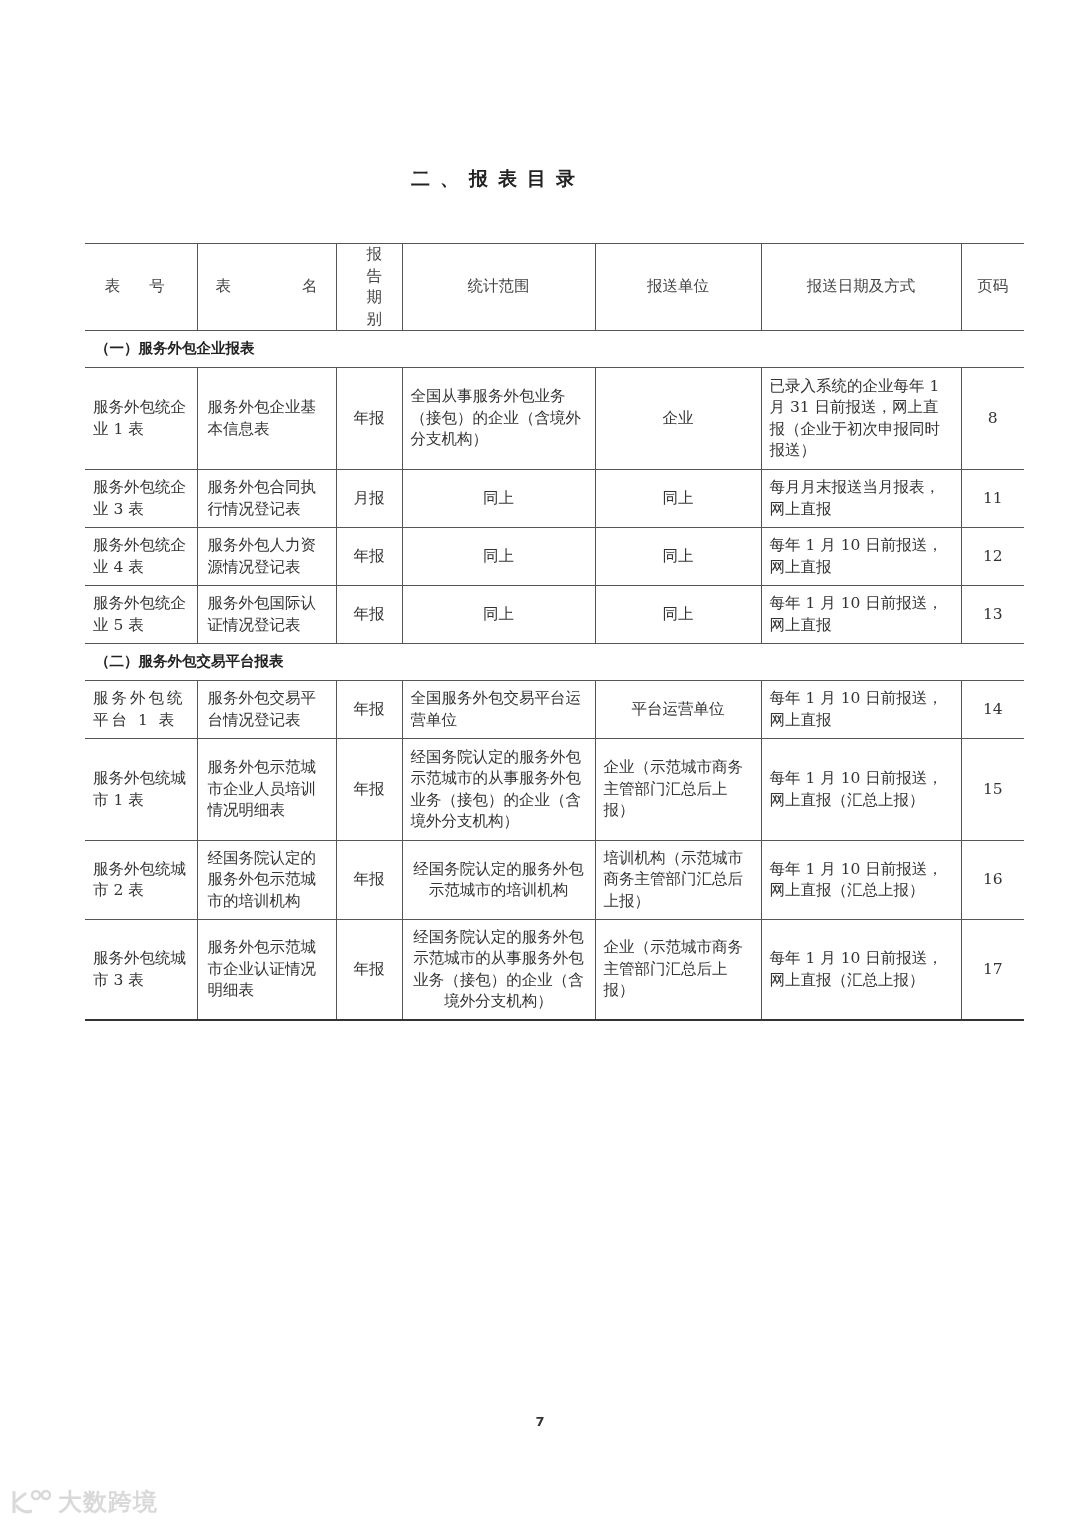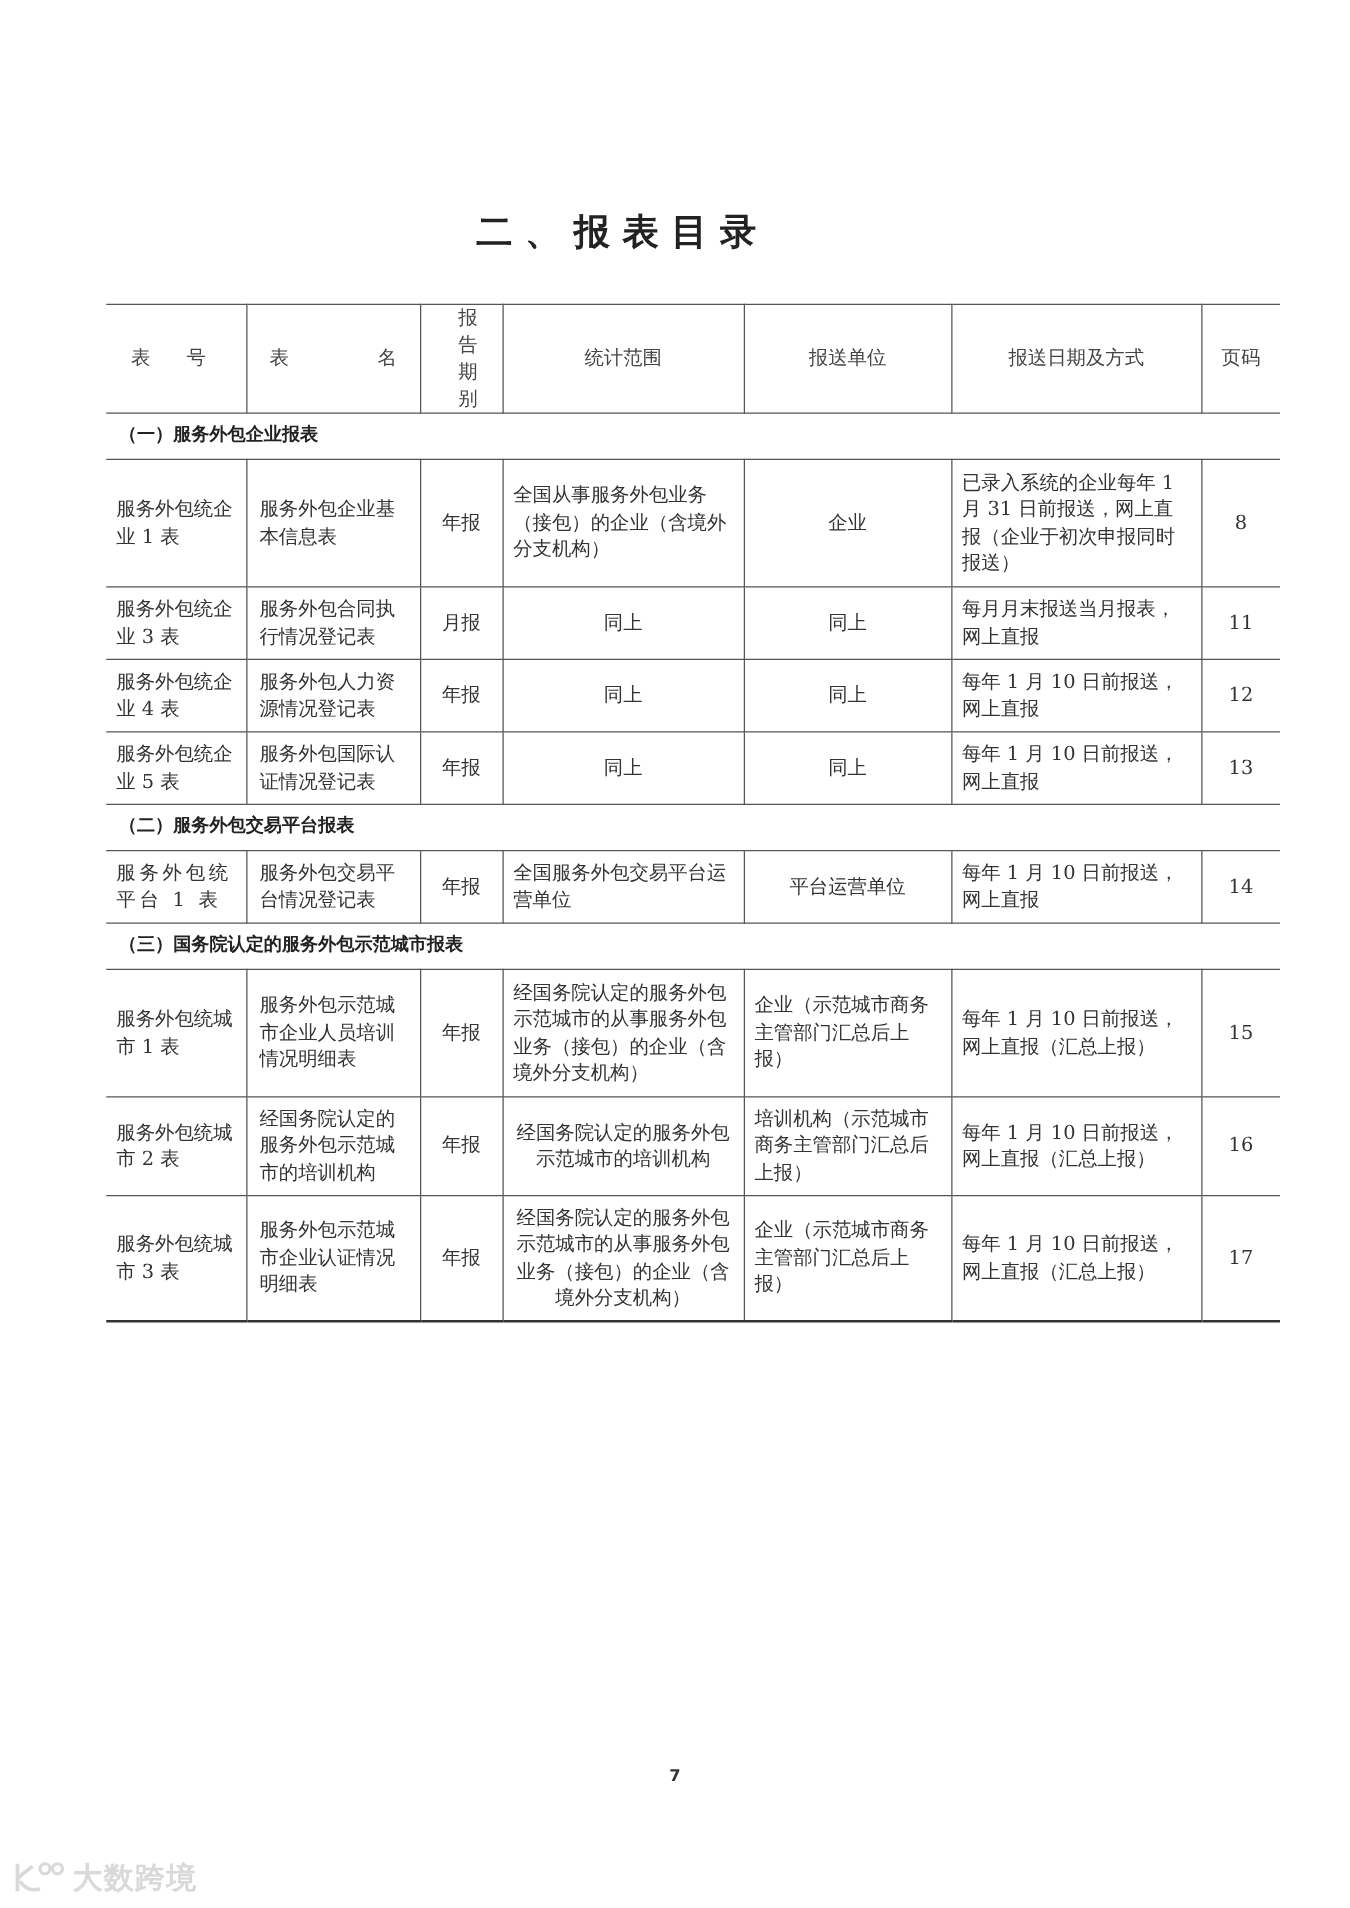--- a/index.html
+++ b/index.html
@@ -15,21 +15,21 @@
     font-family: "DejaVu Serif", "Liberation Serif", serif;
     color: #2a2a2a;
   }
   .page-title {
     position: absolute;
     top: 166px;
     left: 0;
     width: 996px;
     text-align: center;
     font-family: "DejaVu Sans", "Liberation Sans", sans-serif;
-    font-size: 29px;
+    font-size: 19px;
     font-weight: bold;
     letter-spacing: 10px;
     color: #222;
   }
   table.catalog {
     position: absolute;
     top: 243px;
     left: 85px;
     width: 939px;
     border-collapse: collapse;
@@ -198,23 +198,20 @@
     <tr class="r-std">
       <td class="left wide-tracking">服务外包统平台 1 表</td>
       <td class="left pad-left">服务外包交易平台情况登记表</td>
       <td class="center">年报</td>
       <td class="left">全国服务外包交易平台运营单位</td>
       <td class="center">平台运营单位</td>
       <td class="left">每年 1 月 10 日前报送，网上直报</td>
       <td class="page">14</td>
     </tr>
 
-    <tr class="section">
-      <td colspan="7">（三）国务院认定的服务外包示范城市报表</td>
-    </tr>
     <tr class="r-city1">
       <td class="left">服务外包统城市 1 表</td>
       <td class="left pad-left">服务外包示范城市企业人员培训情况明细表</td>
       <td class="center">年报</td>
       <td class="left">经国务院认定的服务外包示范城市的从事服务外包业务（接包）的企业（含境外分支机构）</td>
       <td class="left">企业（示范城市商务主管部门汇总后上报）</td>
       <td class="left">每年 1 月 10 日前报送，网上直报（汇总上报）</td>
       <td class="page">15</td>
     </tr>
     <tr class="r-city2">

